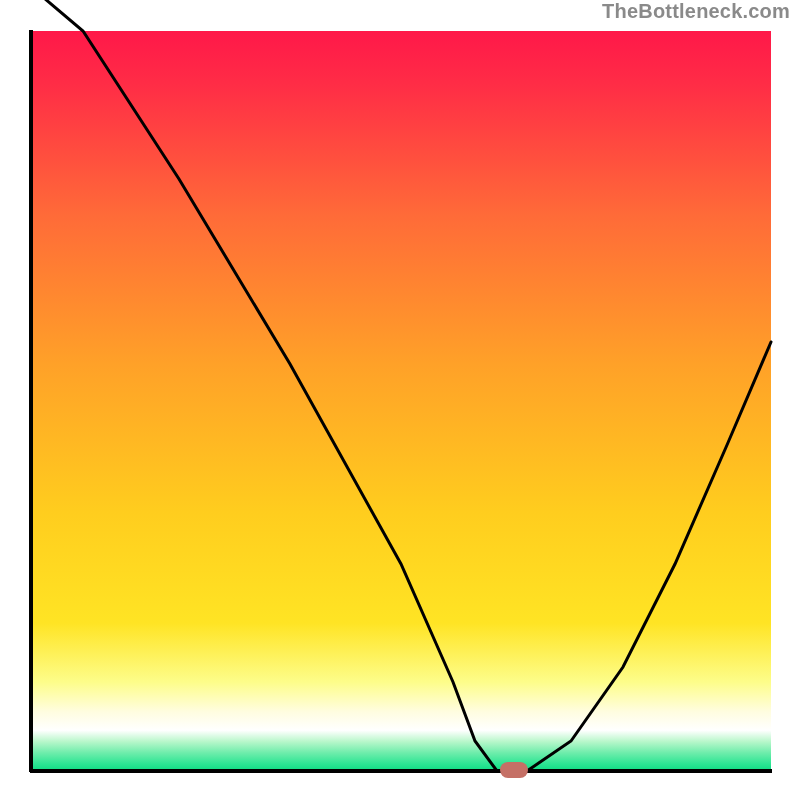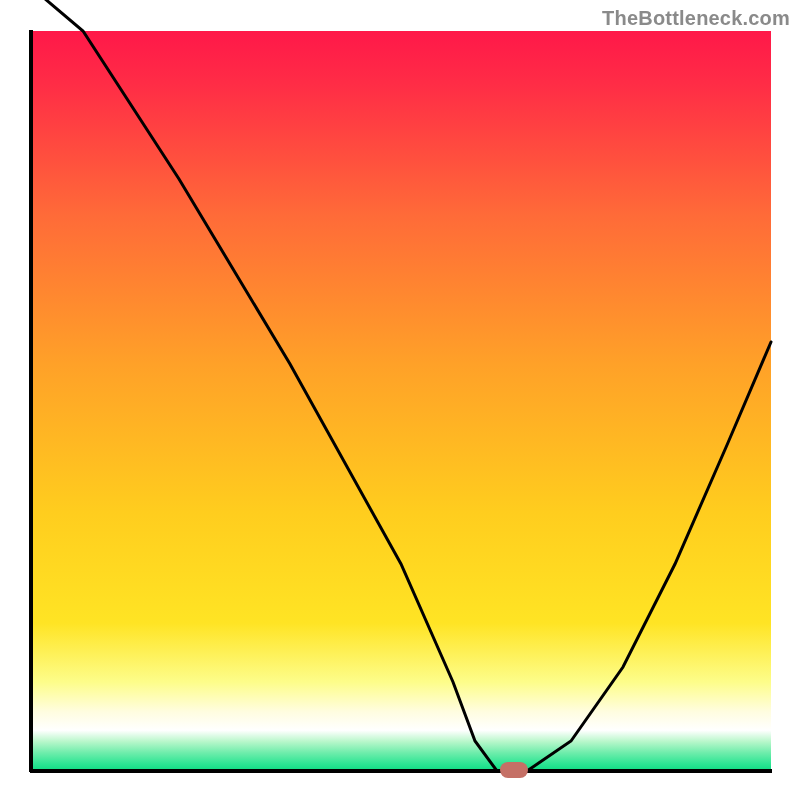--- a/index.html
+++ b/index.html
@@ -5,21 +5,21 @@
   html, body {
     margin: 0;
     padding: 0;
     width: 800px;
     height: 800px;
     background: #ffffff;
     font-family: Arial, Helvetica, sans-serif;
   }
   .watermark {
     position: absolute;
-    top: 7px;
+    top: 0;
     right: 10px;
     font-size: 20px;
     font-weight: bold;
     color: #8a8a8a;
     letter-spacing: 0.2px;
   }
   .chart-wrap {
     position: absolute;
     top: 0;
     left: 0;

